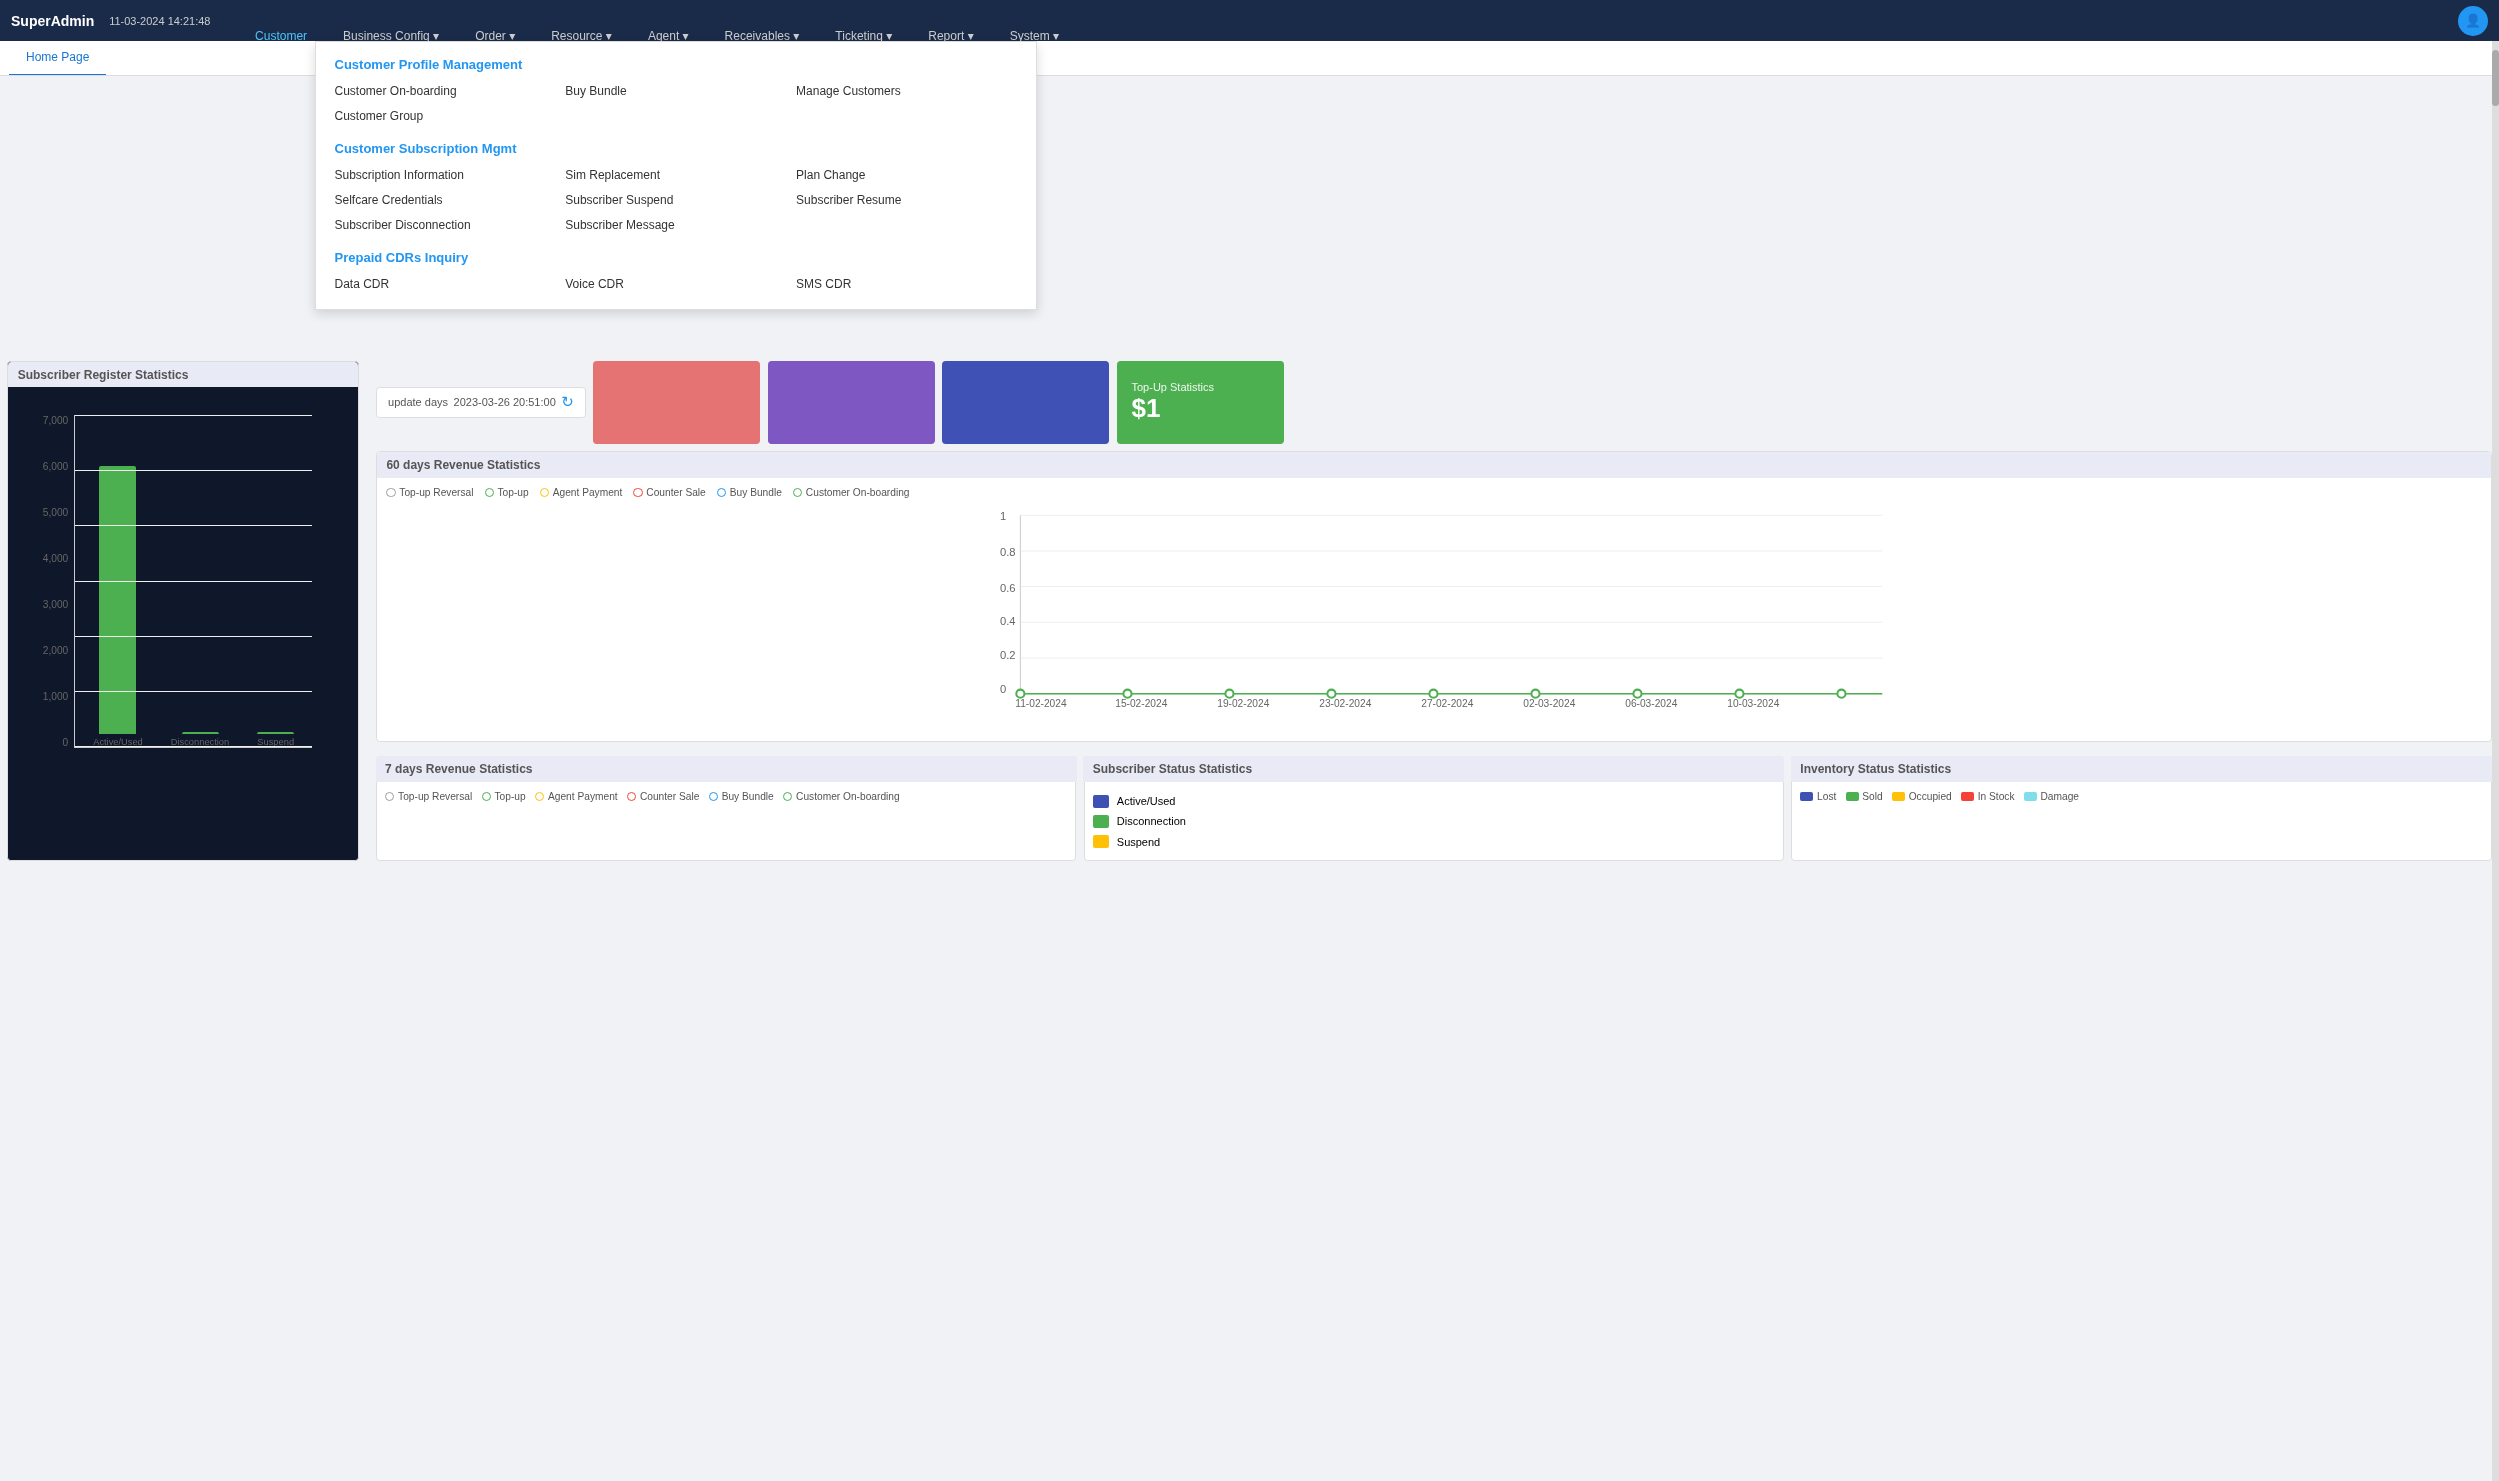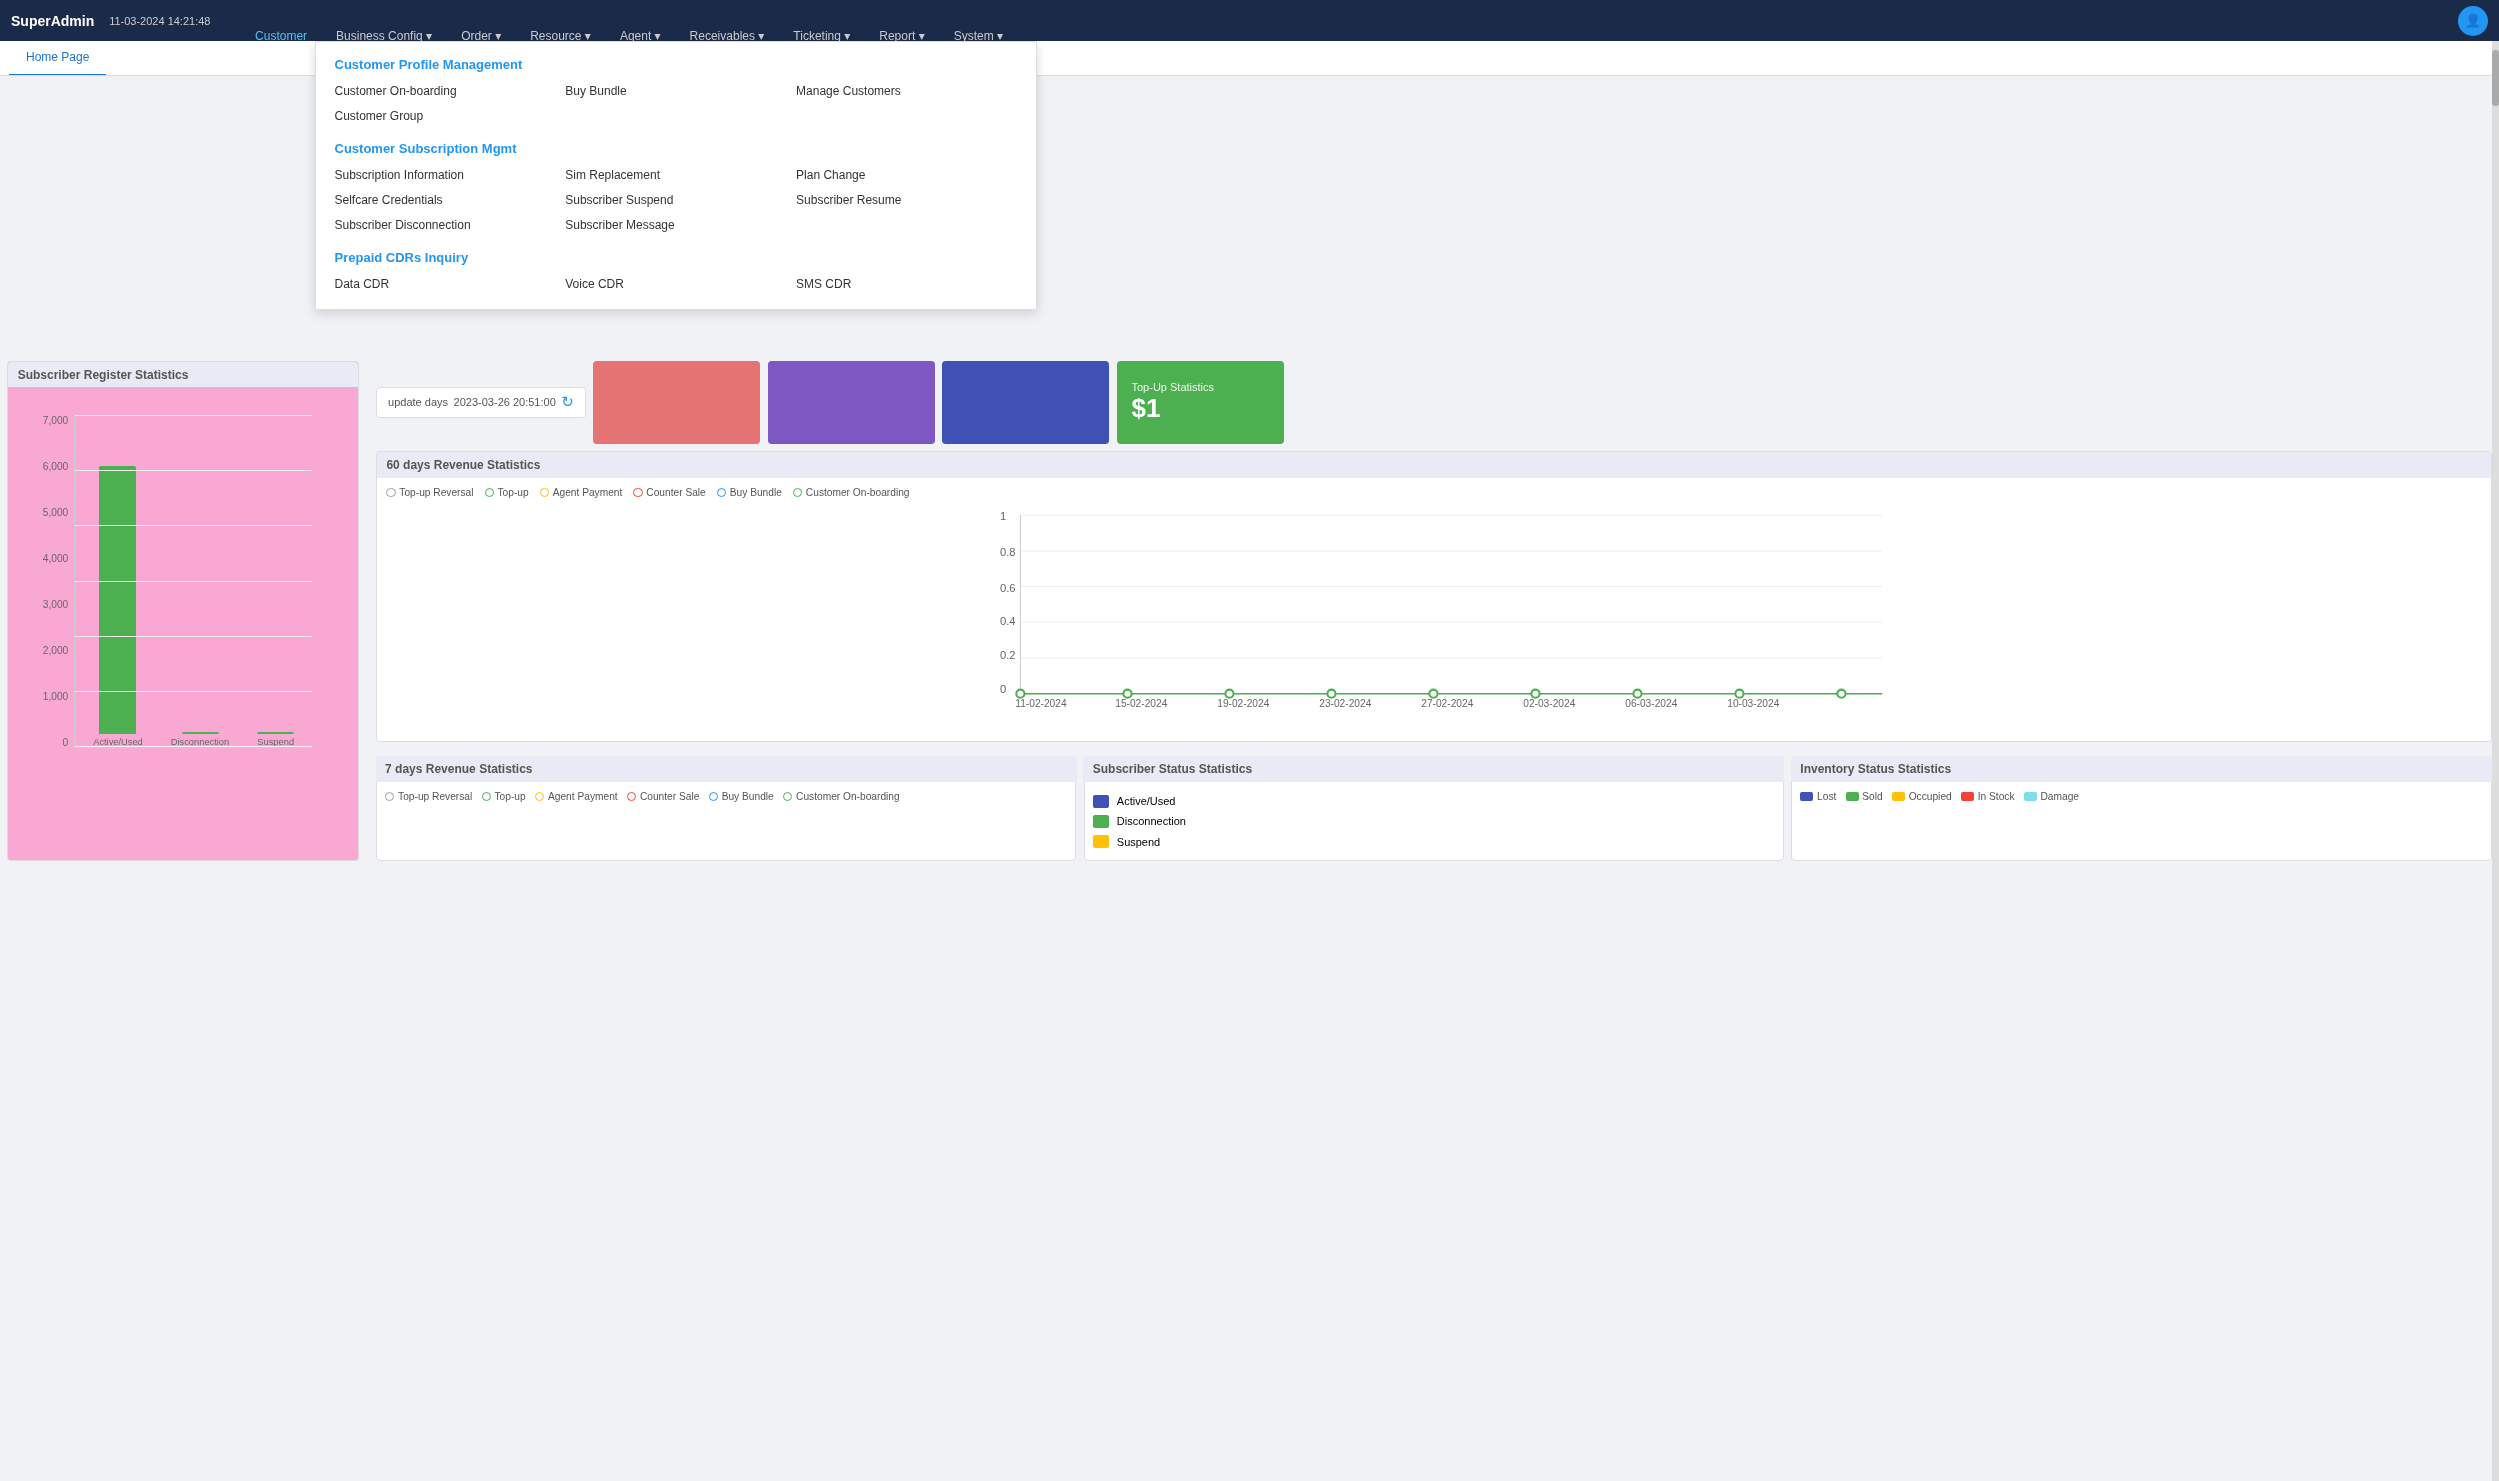--- a/index.html
+++ b/index.html
@@ -13,21 +13,21 @@
       align-items: center;
       height: 41px;
       padding: 0 11px;
       gap: 5.6px;
       position: relative;
       z-index: 100;
       justify-content: space-between;
     }
     .topnav .brand { color: #fff; font-weight: bold; font-size: 14px; margin-right: 9.3px; }
     .topnav .datetime { color: #ccc; font-size: 11px; margin-right: 28px; }
-    .topnav .nav-items { display: flex; gap: 7px; flex: 1; margin-top: 30px; }
+    .topnav .nav-items { display: flex; gap: 14px; flex: 1; margin-top: 30px; }
     .topnav .nav-item {
       color: #ccc;
       padding: 5.6px 11px;
       cursor: pointer;
       font-size: 12px;
       white-space: nowrap;
       border-radius: 2.8px;
     }
     .topnav .nav-item.active { color: #4fc3f7; }
     .topnav .avatar {
@@ -78,21 +78,21 @@
     .dropdown-section-header:first-child { margin-top: 0; }
     .dropdown-item {
       color: #333;
       font-size: 12px;
       padding: 2.8px 0;
       cursor: pointer;
     }
 
     
     .left-panel {
-      background: #f9a8d4;
+      background: #0f172a;
       border: 0.9px solid #ddd;
       border-radius: 3.7px;
       width: 352px;
       min-height: 500px;
       padding: 9.3px;
       margin-right: 9.3px;
       flex-shrink: 0;
     }
     .panel-title {
       font-size: 12px;

